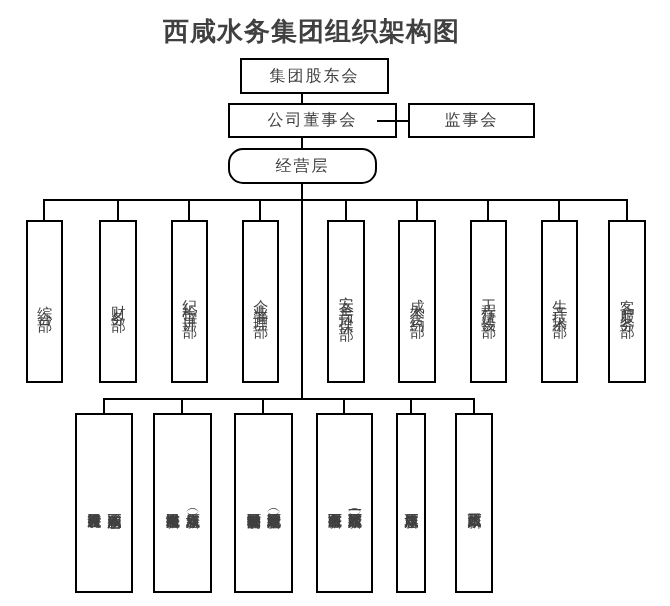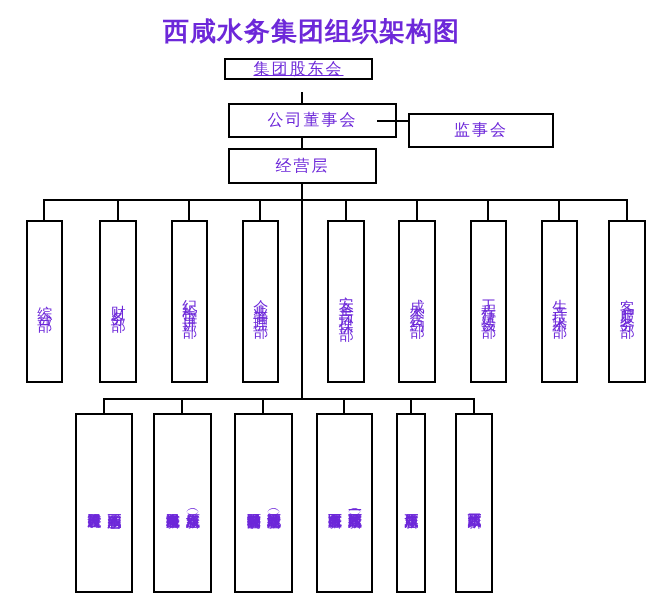--- a/index.html
+++ b/index.html
@@ -2,21 +2,21 @@
 <html><head>
 <meta charset="utf-8">
 <style>
   * { margin: 0; padding: 0; box-sizing: border-box; }
   html, body { background: #ffffff; }
   .canvas {
     position: relative;
     width: 670px;
     height: 606px;
     background: #ffffff;
-    color: #6d28d9;
+    color: #404040;
     font-family: "Liberation Serif", "DejaVu Serif", serif;
     overflow: hidden;
   }
   .title {
     position: absolute;
     left: 163px;
     top: 14px;
     font-size: 26px;
     font-weight: bold;
     letter-spacing: 1px;
@@ -49,24 +49,24 @@
     letter-spacing: 6px;
   }
   .sub .vtext {
     font-size: 14px;
     line-height: 20px;
     letter-spacing: 0;
   }
   .line { position: absolute; background: #000000; }
 
   
-  #b-shareholders { left: 224px; top: 58px;  width: 149px; height: 22px; text-decoration: underline; }
+  #b-shareholders { left: 240px; top: 58px;  width: 149px; height: 36px; }
   #b-board        { left: 228px; top: 103px; width: 169px; height: 35px; }
-  #b-supervisory  { left: 408px; top: 103px; width: 146px; height: 35px; margin-top: 10px; }
-  #b-management   { left: 228px; top: 148px; width: 149px; height: 36px; }
+  #b-supervisory  { left: 408px; top: 103px; width: 127px; height: 35px; }
+  #b-management   { left: 228px; top: 148px; width: 149px; height: 36px; border-radius: 15px; }
 
   
   .dept { top: 220px; height: 163px; }
   #d1 { left: 26px;  width: 37px; }
   #d2 { left: 99px;  width: 38px; }
   #d3 { left: 171px; width: 37px; }
   #d4 { left: 242px; width: 37px; }
   #d5 { left: 327px; width: 38px; }
   #d6 { left: 398px; width: 38px; }
   #d7 { left: 470px; width: 37px; }

